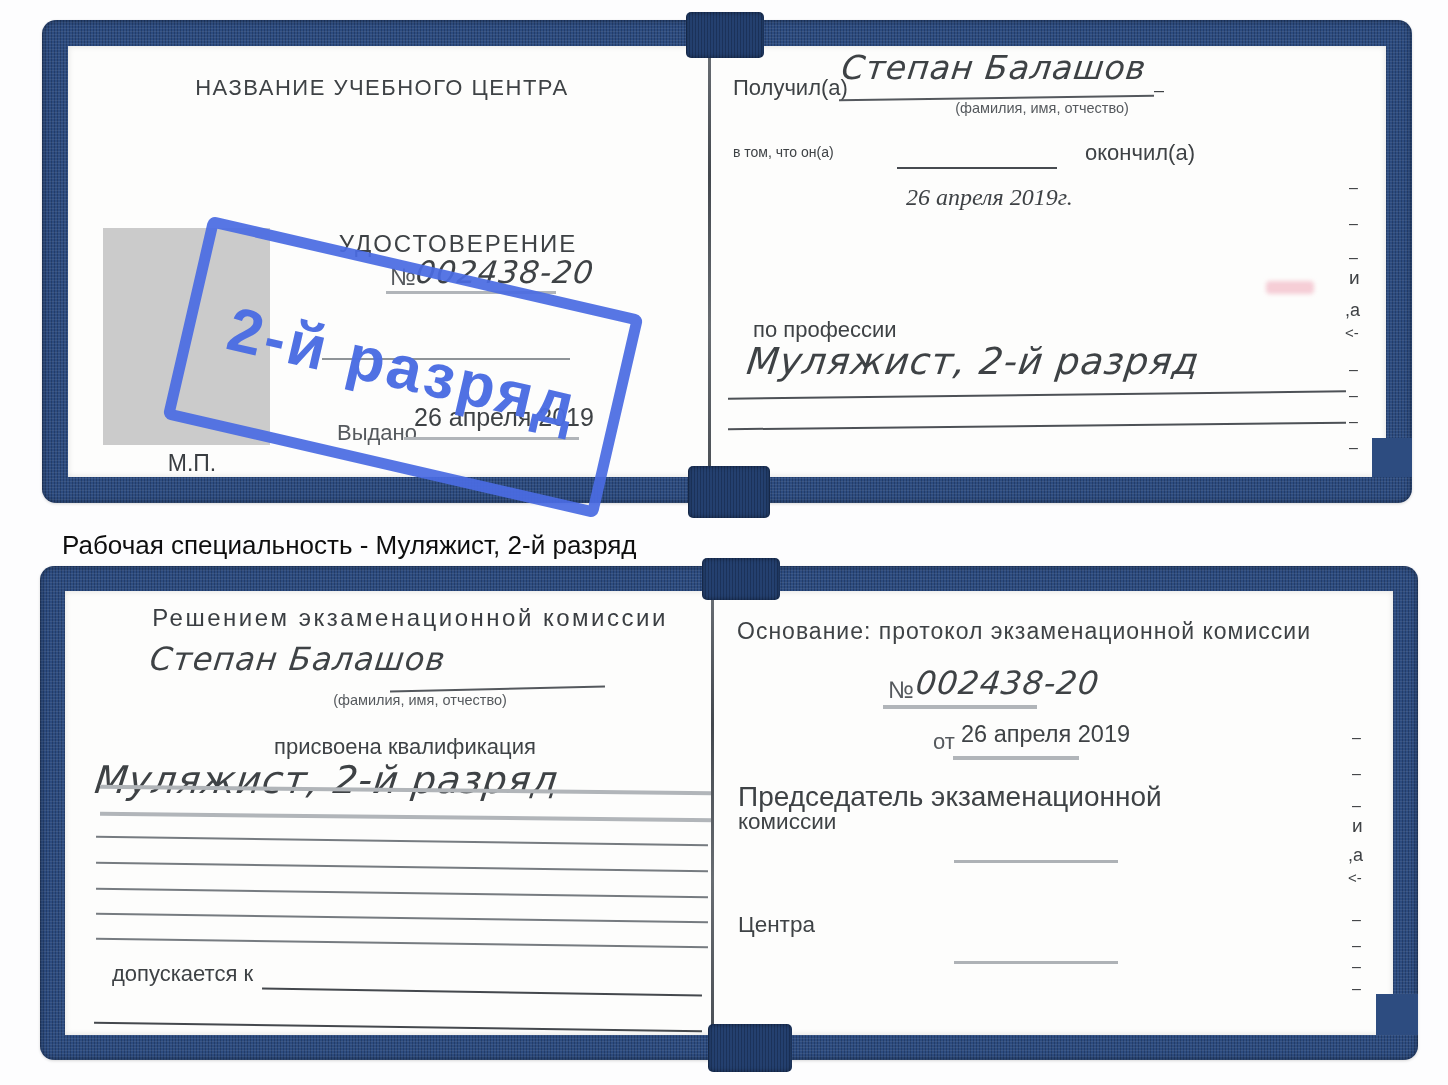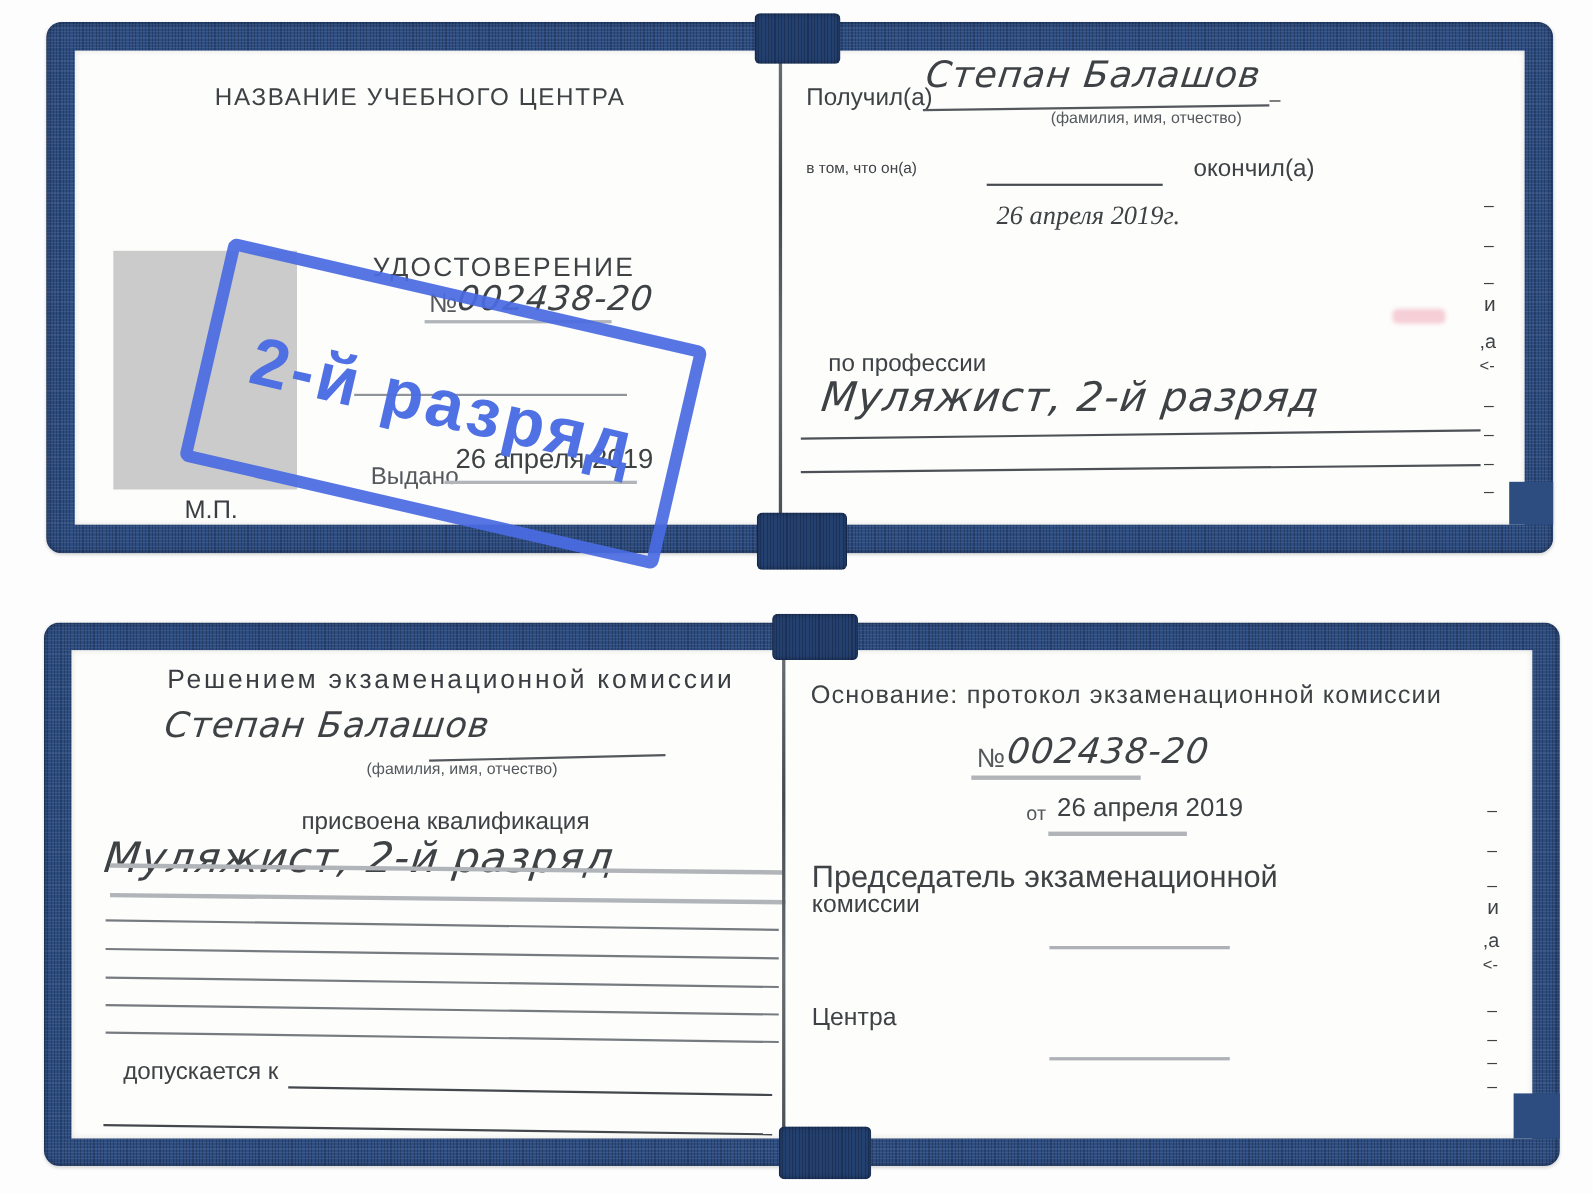--- a/index.html
+++ b/index.html
@@ -85,20 +85,21 @@
     <span class="edge" style="left:1307px;top:230px;">–</span>
     <span class="edge" style="left:1307px;top:248px;font-size:19px;">и</span>
     <span class="edge" style="left:1303px;top:281px;font-size:18px;">,а</span>
     <span class="edge" style="left:1303px;top:305px;font-size:15px;">&lt;-</span>
     <span class="edge" style="left:1307px;top:342px;">–</span>
     <span class="edge" style="left:1307px;top:368px;">–</span>
     <span class="edge" style="left:1307px;top:394px;">–</span>
     <span class="edge" style="left:1307px;top:420px;">–</span>
   </div>
 
+  <div class="caption" style="left:62px;top:530px;font-size:26px;">Рабочая специальность - Муляжист, 2-й разряд</div>
 
   <div class="spread" style="left:40px;top:566px;width:1378px;height:494px;">
     <div class="inner" style="left:25px;top:25px;right:25px;bottom:25px;"></div>
     <div class="tab" style="left:662px;top:-8px;width:78px;height:42px;"></div>
     <div class="tab" style="left:668px;top:458px;width:84px;height:48px;"></div>
     <div class="gutter" style="left:671px;top:25px;height:444px;"></div>
     <div class="notch" style="left:1336px;top:428px;width:42px;height:41px;"></div>
 
     <div class="lbl center" style="left:60px;top:38px;width:620px;font-size:24px;letter-spacing:2.5px;color:#3a3e42;">Решением экзаменационной комиссии</div>
     <div class="lbl hand" style="left:110px;top:74px;font-size:32px;">Степан Балашов</div>
@@ -114,21 +115,21 @@
     <div class="ln-thin" style="left:56px;top:351px;width:612px;transform:rotate(0.8deg);"></div>
     <div class="ln-thin" style="left:56px;top:376px;width:612px;transform:rotate(0.8deg);"></div>
     <div class="lbl" style="left:72px;top:395px;font-size:22px;">допускается к</div>
     <div class="ln" style="left:222px;top:425px;width:440px;background:#44484d;transform:rotate(0.9deg);"></div>
     <div class="ln" style="left:54px;top:460px;width:608px;background:#44484d;transform:rotate(0.8deg);"></div>
 
     <div class="lbl" style="left:697px;top:52px;font-size:23px;letter-spacing:1px;">Основание: протокол экзаменационной комиссии</div>
     <div class="lbl gray" style="left:848px;top:110px;font-size:24px;">№</div>
     <div class="lbl hand" style="left:876px;top:98px;font-size:32px;">002438-20</div>
     <div class="ln-light" style="left:843px;top:139px;width:154px;"></div>
-    <div class="lbl gray" style="left:893px;top:163px;font-size:18px;">от</div>
+    <div class="lbl gray" style="left:893px;top:163px;font-size:22px;">от</div>
     <div class="lbl" style="left:921px;top:155px;font-size:23.5px;">26 апреля 2019</div>
     <div class="ln-light" style="left:913px;top:190px;width:126px;"></div>
     <div class="lbl" style="left:698px;top:215px;font-size:28px;">Председатель экзаменационной</div>
     <div class="lbl" style="left:698px;top:243px;font-size:22.5px;">комиссии</div>
     <div class="ln-sig" style="left:914px;top:294px;width:164px;"></div>
     <div class="lbl" style="left:698px;top:346px;font-size:22.5px;">Центра</div>
     <div class="ln-sig" style="left:914px;top:395px;width:164px;"></div>
 
     <span class="edge" style="left:1312px;top:164px;">–</span>
     <span class="edge" style="left:1312px;top:200px;">–</span>

